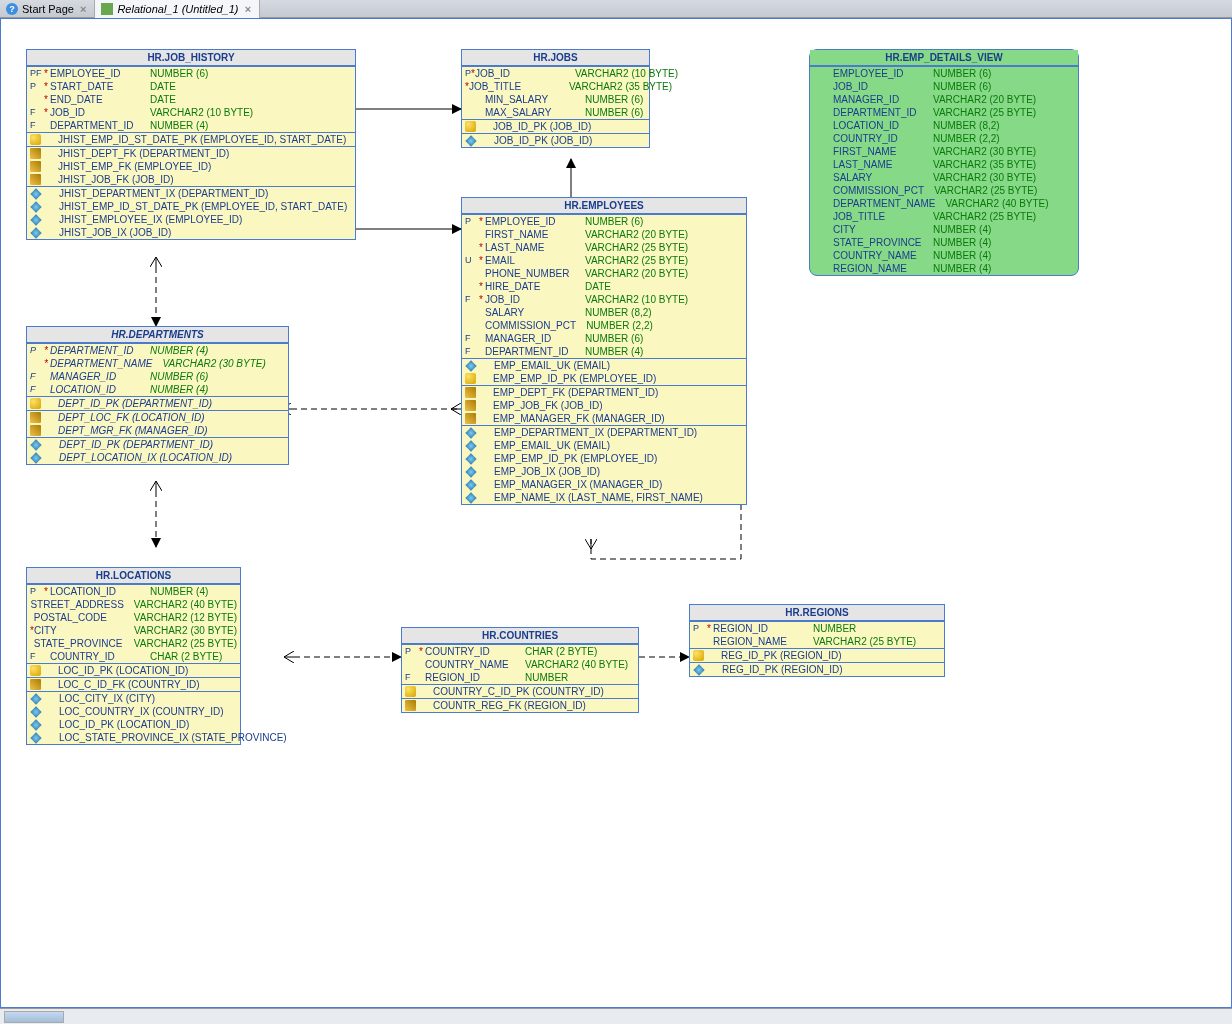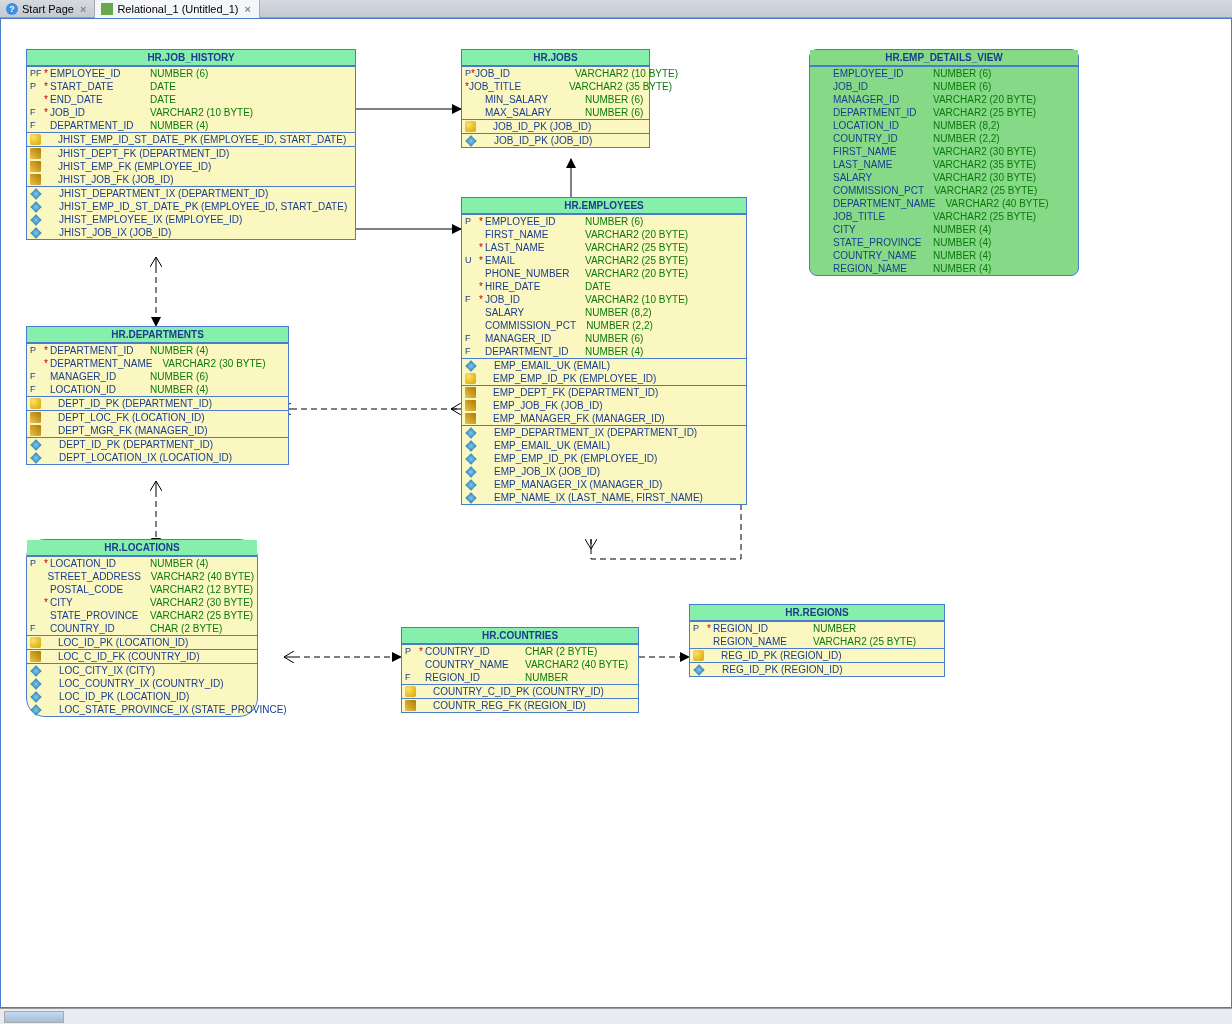--- a/index.html
+++ b/index.html
@@ -1,27 +1,27 @@
 <!DOCTYPE html>
 <html><head>
 <meta charset="utf-8">
 <style>
 * { box-sizing: border-box; margin: 0; padding: 0; }
 body { font-family: Arial, sans-serif; font-size: 11px; background: #fff; width: 1232px; height: 1024px; position: relative; overflow: hidden; }
 .tabbar { background: linear-gradient(#d5d9e0,#c5cad2); height: 18px; display: flex; align-items: center; border-bottom: 1px solid #999; font-size: 11px; }
 .tab { display: inline-flex; align-items: center; padding: 0 6px; height: 18px; border-right: 1px solid #aaa; gap: 4px; cursor: pointer; }
-.tab.active { background: #f4f6f9; }
+.tab.active { background: #f4f6f9; font-style: italic; }
 .tab .close { color: #888; font-weight: bold; padding: 0 2px; }
 .help-icon { width: 12px; height: 12px; border-radius: 50%; background: #3b8fe0; color: #fff; display: inline-flex; align-items: center; justify-content: center; font-size: 9px; font-weight: bold; }
 .rel-icon { width: 12px; height: 12px; background: #6aa84f; display: inline-block; }
 .canvas-outer { position: absolute; top: 18px; left: 0; right: 0; bottom: 16px; border: 1px solid #4b7bcf; }
 .canvas { position: absolute; top: 0; left: 0; right: 0; bottom: 0; background: #fff; }
 .entity { position: absolute; background: #fbf7c0; border: 1px solid #4b7bcf; font-size: 10px; }
 .entity.view { background: #86d986; }
-.entity .hdr { background: #86efac; color: #1a3d8f; text-align: center; font-weight: bold; padding: 2px 0; border-bottom: 1px solid #4b7bcf; font-size: 10px; }
+.entity .hdr { background: #e5e5e5; color: #1a3d8f; text-align: center; font-weight: bold; padding: 2px 0; border-bottom: 1px solid #4b7bcf; font-size: 10px; }
 .entity.view .hdr { background: #86d986; }
 .entity .sec { border-top: 1px solid #4b7bcf; }
 .entity .sec:first-of-type { border-top: none; }
 .row { display: flex; align-items: center; padding: 0 3px; line-height: 13px; height: 13px; white-space: nowrap; }
 .cflag { width: 12px; color: #1a3d8f; font-size: 9px; }
 .cstar { width: 8px; color: #b00; text-align: center; font-size: 10px; }
 .cname { flex: 0 0 auto; color: #1a3d8f; min-width: 90px; }
 .ctype { color: #0a7a0a; padding-left: 10px; }
 .entity.view .cname { color: #1a3d8f; }
 .irow { display: flex; align-items: center; padding: 0 3px; line-height: 13px; height: 13px; white-space: nowrap; color: #1a3d8f; gap: 17px; }
@@ -318,21 +318,21 @@
             <span class="ic ic-idx"></span>
             <span>EMP_MANAGER_IX (MANAGER_ID)</span>
           </div>
           <div class="irow">
             <span class="ic ic-idx"></span>
             <span>EMP_NAME_IX (LAST_NAME, FIRST_NAME)</span>
           </div>
         </div>
       </div>
 
-<div class="entity" id="ent-departments" style="left:25px; top:307px; width:263px;">
+<div class="entity" id="ent-departments" style="left:25px; top:307px; width:263px;font-style:italic;">
         <div class="hdr">HR.DEPARTMENTS</div>
         <div class="sec">
           <div class="row">
             <span class="cflag">P</span>
             <span class="cstar">*</span>
             <span class="cname">DEPARTMENT_ID</span>
             <span class="ctype">NUMBER (4)</span>
           </div>
           <div class="row">
             <span class="cflag"></span>
@@ -374,21 +374,21 @@
             <span class="ic ic-idx"></span>
             <span>DEPT_ID_PK (DEPARTMENT_ID)</span>
           </div>
           <div class="irow">
             <span class="ic ic-idx"></span>
             <span>DEPT_LOCATION_IX (LOCATION_ID)</span>
           </div>
         </div>
       </div>
 
-<div class="entity" id="ent-locations" style="left:25px; top:520px; width:232px;border-radius:19px;">
+<div class="entity" id="ent-locations" style="left:25px; top:548px; width:215px;">
         <div class="hdr">HR.LOCATIONS</div>
         <div class="sec">
           <div class="row">
             <span class="cflag">P</span>
             <span class="cstar">*</span>
             <span class="cname">LOCATION_ID</span>
             <span class="ctype">NUMBER (4)</span>
           </div>
           <div class="row">
             <span class="cflag"></span>

